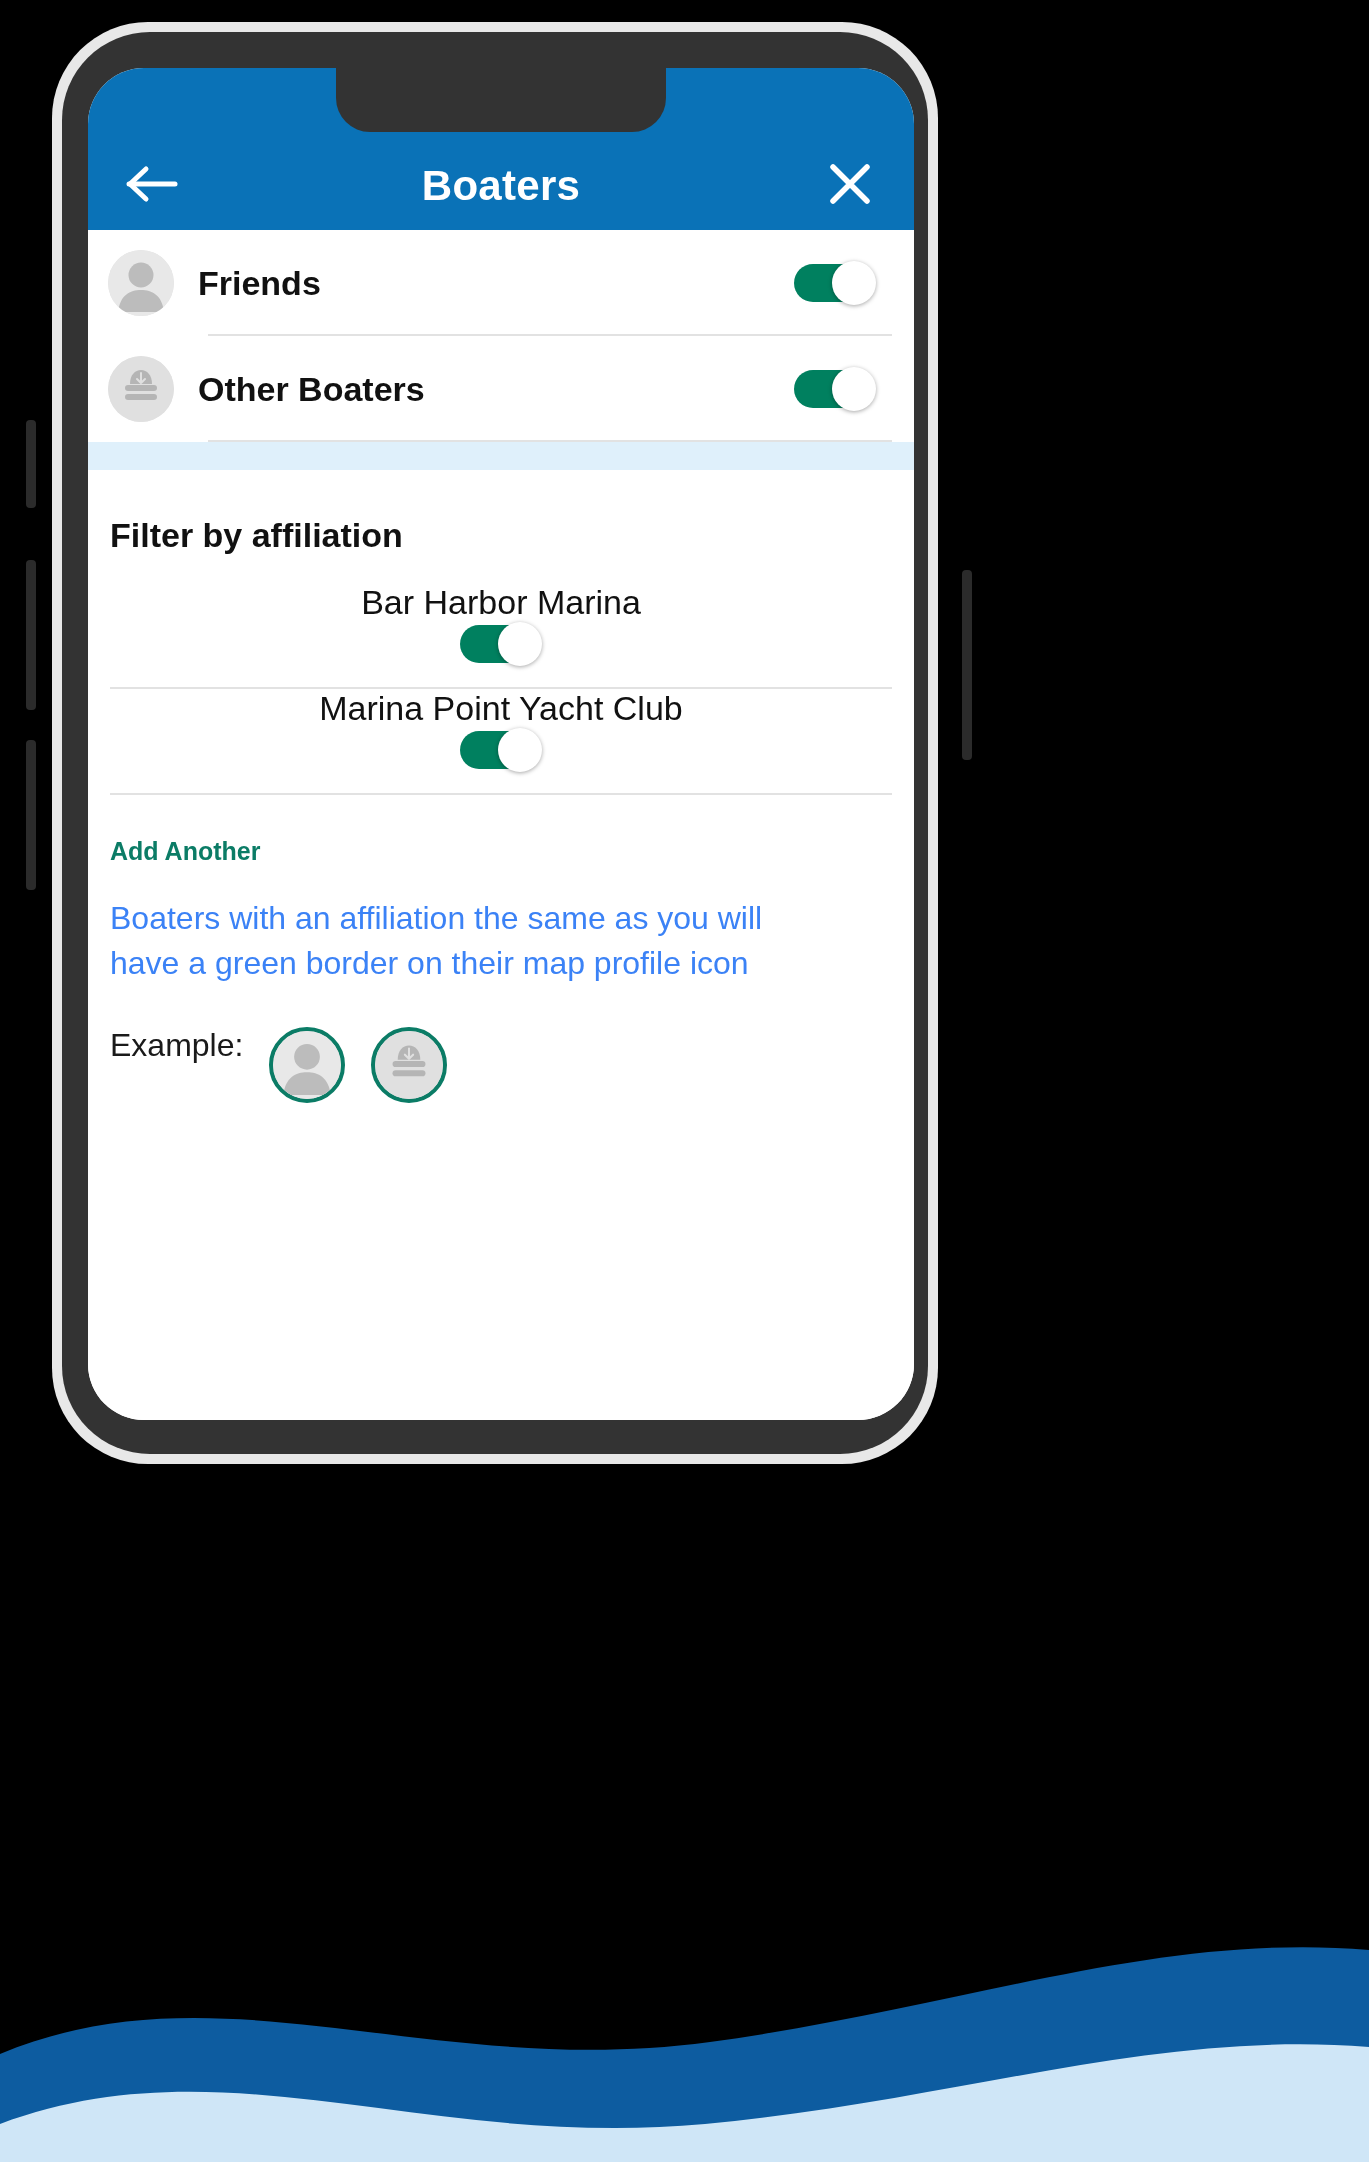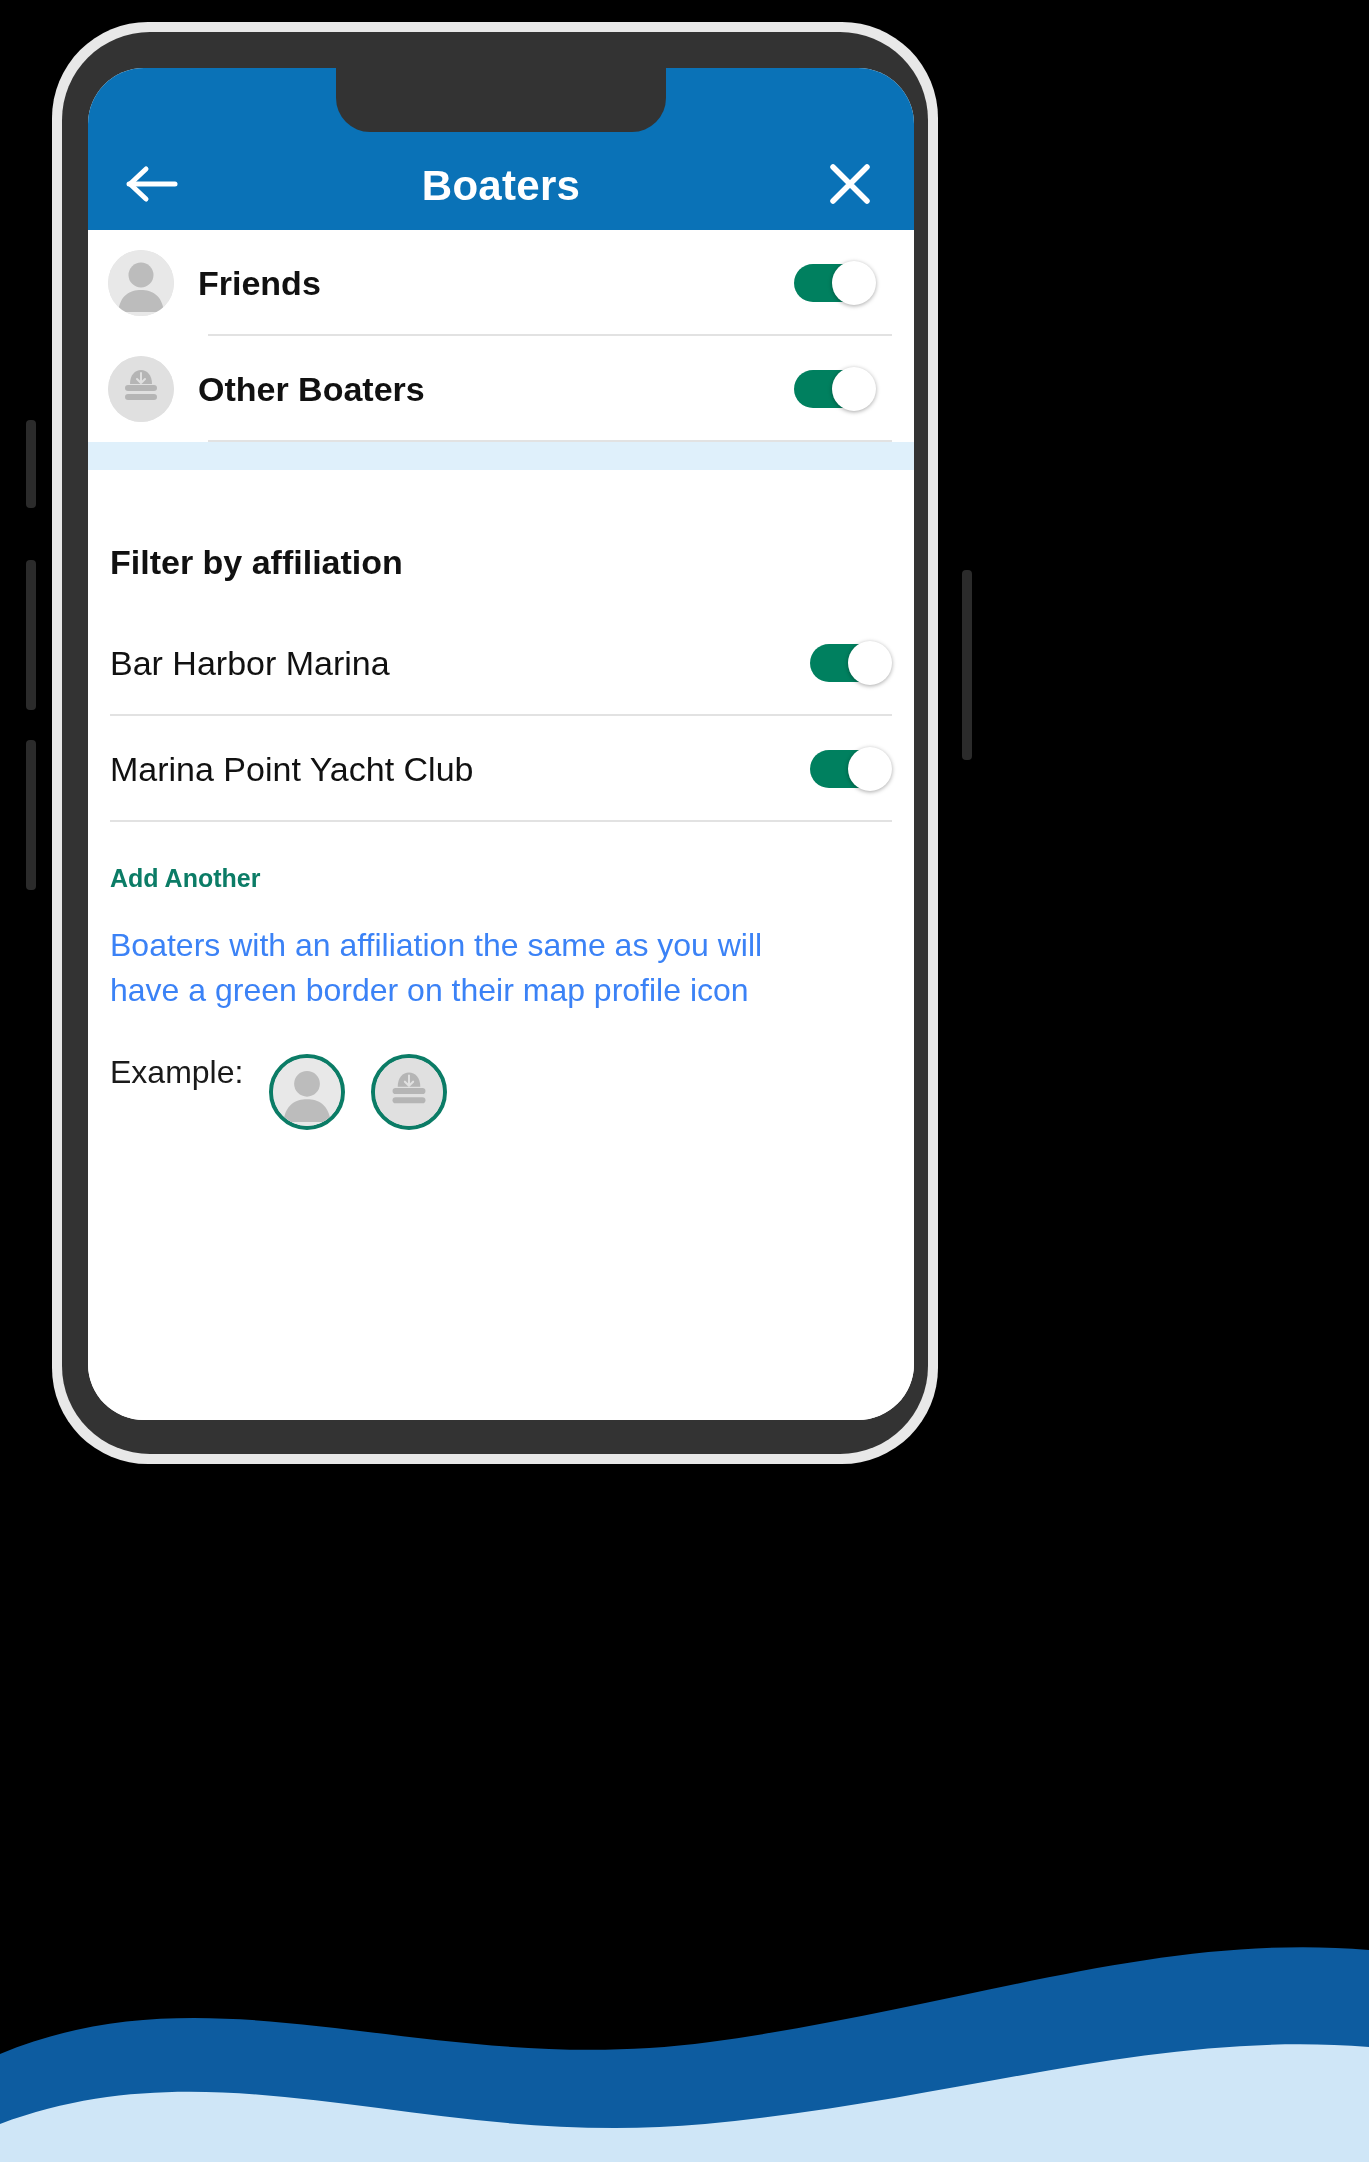--- a/index.html
+++ b/index.html
@@ -184,34 +184,35 @@
   }
 
   
   .band {
     height: 28px;
     background: #dff0fb;
     width: 100%;
   }
 
   
-  .filter-section { padding: 0 22px; background:#ffffff;margin-top:27px; }
+  .filter-section { padding: 0 22px; background:#ffffff; }
 
   .section-title {
     font-size: 34px;
     font-weight: bold;
     color: #111111;
     padding: 46px 0 28px 0;
   }
 
   .aff-row {
     display: flex;
     align-items: center;
     height: 106px;
     position: relative;
+    flex-direction: column;
   }
   .aff-row .rowdivider {
     position: absolute;
     left: 0; right: 0; bottom: 0;
     height: 2px;
     background: #e2e2e2;
   }
   .aff-label {
     font-size: 34px;
     color: #111111;

